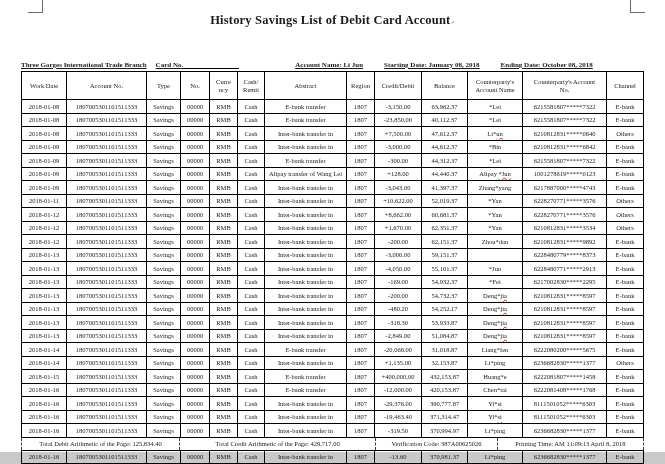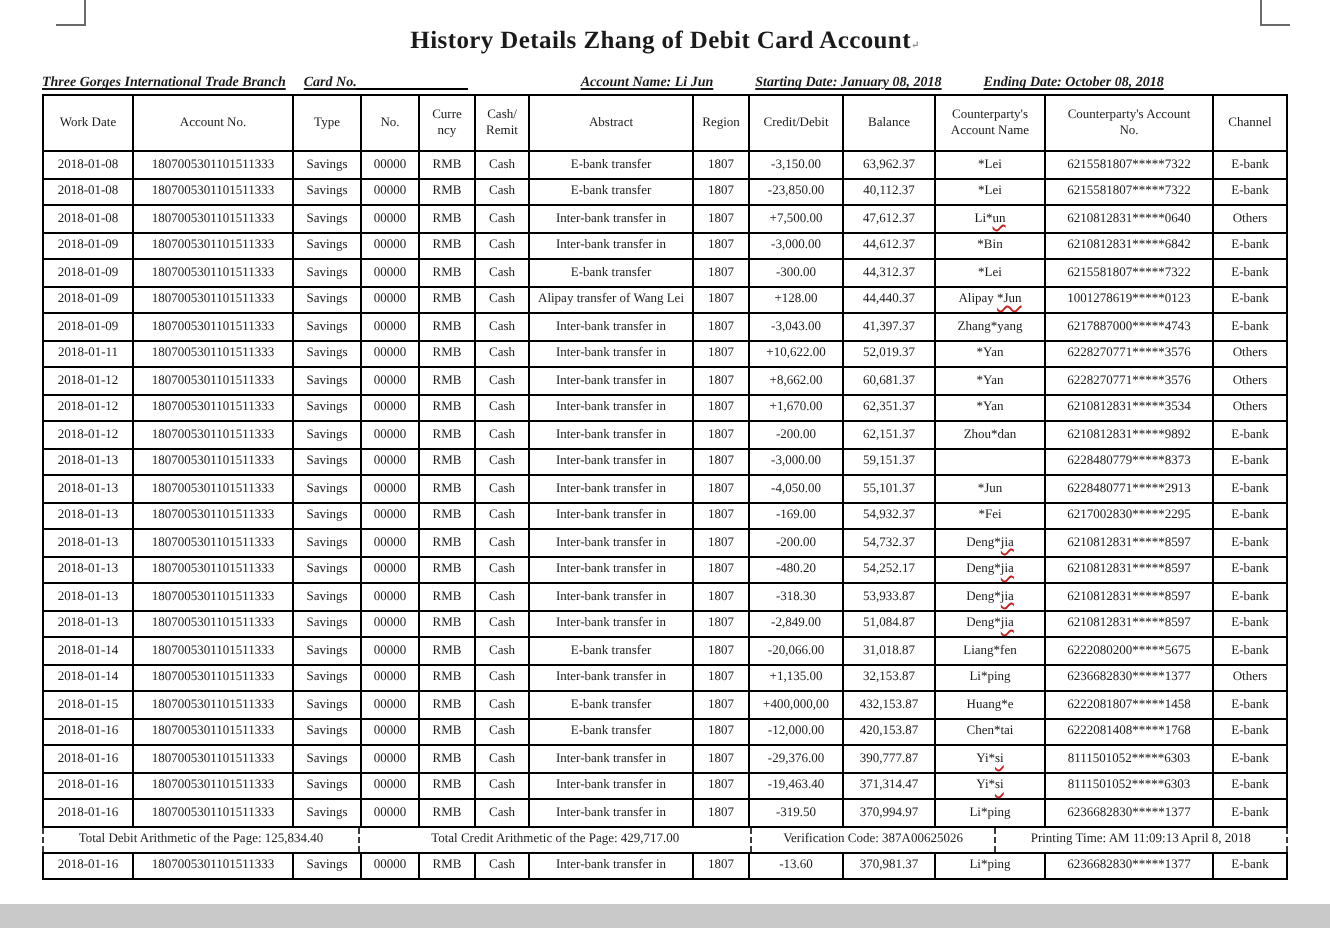--- a/index.html
+++ b/index.html
@@ -23,23 +23,23 @@
   .title{
     text-align:center;font-weight:bold;font-size:12.5px;
     padding-top:13px;letter-spacing:.2px;position:relative;
   }
   .title .tmark{font-size:5px;color:#8a8a8a;vertical-align:baseline;}
   .info-line{
     display:flex;align-items:flex-end;white-space:nowrap;
     margin:9px 21px 2px 21px;
     font-size:7px;font-weight:bold;
   }
-  .info-line .u{text-decoration:underline;text-underline-offset:1px;font-style:italic;}
+  .info-line .u{text-decoration:underline;text-underline-offset:1px;}
   .card-blank{display:inline-block;width:56px;height:7px;border-bottom:1px solid #000;}
-  .gap-a{margin-left:9px;}
+  .gap-a{margin-left:9px;margin-top:24px;}
   .gap-b{margin-left:56px;}
   .gap-c{margin-left:21px;}
   .gap-d{margin-left:21px;}
 
   table.hist{
     border-collapse:collapse;table-layout:fixed;
     margin:1px 0 0 21px;width:622px;
     font-size:6.5px;line-height:1.15;
   }
   table.hist th, table.hist td{
@@ -76,21 +76,21 @@
   .t-verify{width:19.5%;}
   .t-print{width:23.5%;}
 </style>
 </head>
 <body>
 
 <div class="page">
   <div class="crop-tl"></div>
   <div class="crop-tr"></div>
 
-  <div class="title"><span>History Details Zhang of Debit Card Account</span><span class="tmark">↵</span></div>
+  <div class="title"><span>History Savings List of Debit Card Account</span><span class="tmark">↵</span></div>
 
   <div class="info-line">
     <span class="u">Three Gorges International Trade Branch</span>
     <span class="u gap-a">Card No.</span>
     <span class="card-blank"></span>
     <span class="u gap-b">Account Name: Li Jun</span>
     <span class="u gap-c">Starting Date: January 08, 2018</span>
     <span class="u gap-d">Ending Date: October 08, 2018</span>
   </div>
 

